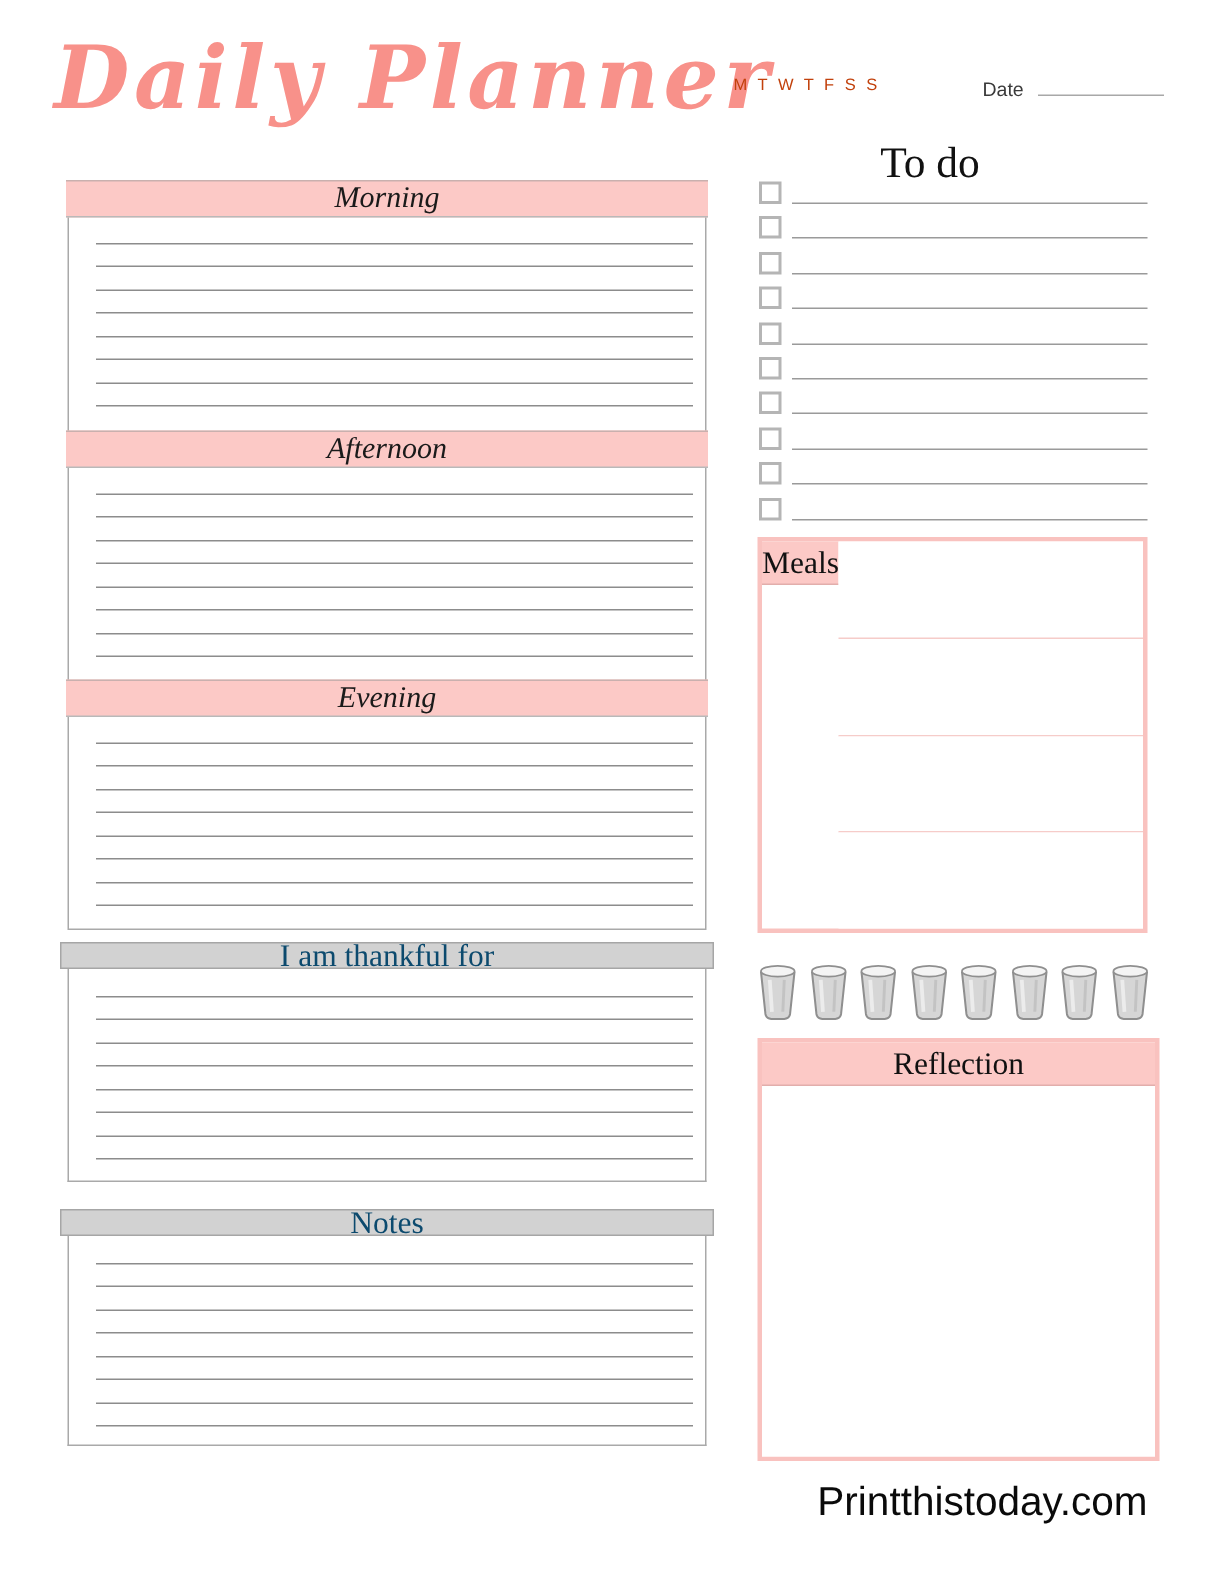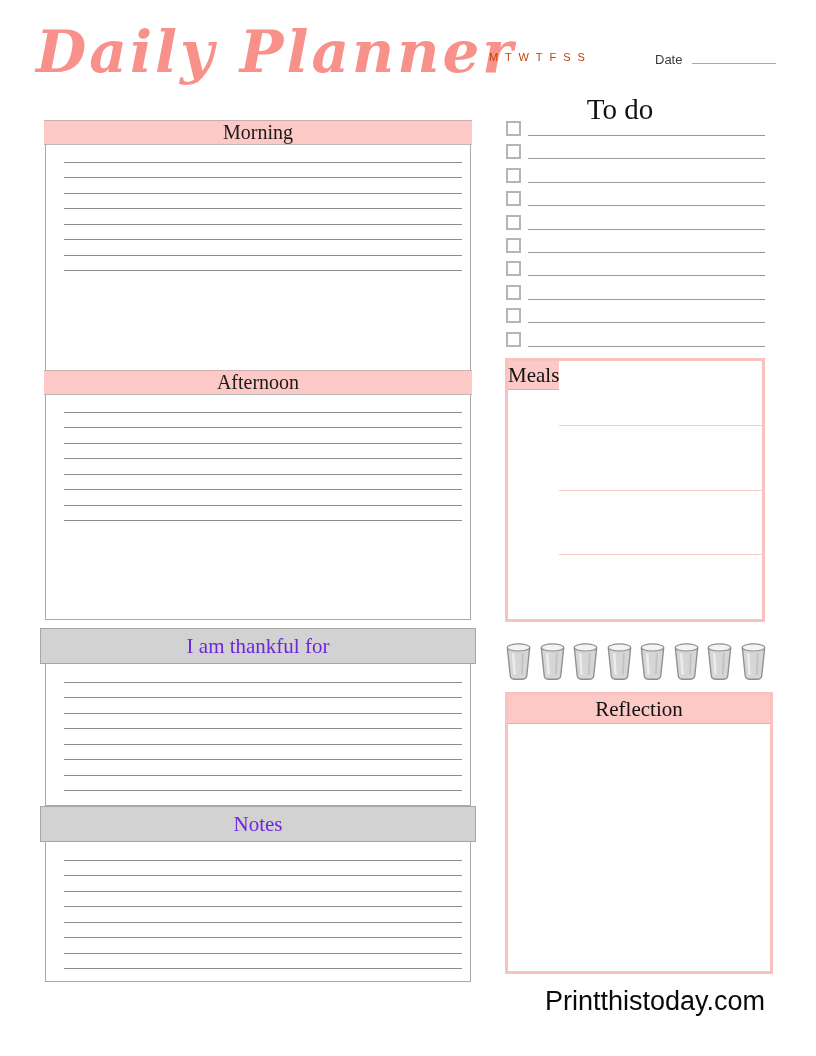--- a/index.html
+++ b/index.html
@@ -20,34 +20,34 @@
   .date-line { display:inline-block; width:84px; height:13px; border-bottom:1px solid #a8a8a8; margin-left:10px; }
 
   
   .timebox { position:absolute; left:45px; top:120px; width:426px; height:500px;
     border:1px solid var(--box-border); display:flex; flex-direction:column; background:#fff; }
   .tsection { flex:1; display:flex; flex-direction:column; }
   .pink-bar {
     height:25px; flex:0 0 25px; background:var(--header-pink);
     border-top:1px solid #c9b0ae; border-bottom:1px solid #b9b9b9;
     margin:0 -2px; display:flex; align-items:center; justify-content:center;
-    font-family:"Liberation Serif", serif; font-size:20px; color:#1a1a1a;
+    font-family:"Liberation Serif", serif; font-size:20px; color:#1a1a1a;font-style:italic;
   }
   .tsection:first-child .pink-bar { margin-top:-1px; }
   .lines-area { flex:1; padding:2px 8px 0 18px; }
   .wline { height:15.5px; border-bottom:1px solid var(--line-gray); }
 
   .graybox { position:absolute; left:45px; width:426px; }
   .thankful { top:628px; }
   .notes { top:806px; }
   .gray-bar {
-    height:36px; background:var(--header-gray); border:1px solid var(--header-gray-border);
+    height:18px; background:var(--header-gray); border:1px solid var(--header-gray-border);
     margin:0 -5px; position:relative; z-index:2;
     display:flex; align-items:center; justify-content:center;
-    font-family:"Liberation Serif", serif; font-size:21px; color:#6d28d9;
+    font-family:"Liberation Serif", serif; font-size:21px; color:#0c4a6e;
   }
   .gray-body { border:1px solid var(--box-border); border-top:none; background:#fff; padding:3px 8px 0 18px; }
   .thankful .gray-body { height:142px; }
   .notes .gray-body { height:140px; }
 
   
   .todo-title { position:absolute; left:505px; top:93px; width:230px; text-align:center;
     font-family:"Liberation Serif", serif; font-size:29px; color:#111; }
   .todo-list { position:absolute; left:506px; top:121px; width:259px; display:flex; flex-direction:column; gap:8.4px; }
   .todo-row { display:flex; align-items:flex-end; height:15px; }
@@ -105,20 +105,33 @@
           <div class="wline"></div>
           <div class="wline"></div>
           <div class="wline"></div>
           <div class="wline"></div>
           <div class="wline"></div>
           <div class="wline"></div>
           <div class="wline"></div>
           <div class="wline"></div>
         </div>
     </div>
+    <div class="tsection">
+      <div class="pink-bar">Evening</div>
+      <div class="lines-area">
+          <div class="wline"></div>
+          <div class="wline"></div>
+          <div class="wline"></div>
+          <div class="wline"></div>
+          <div class="wline"></div>
+          <div class="wline"></div>
+          <div class="wline"></div>
+          <div class="wline"></div>
+        </div>
+    </div>
   </div>
 
   <div class="graybox thankful">
     <div class="gray-bar">I am thankful for</div>
     <div class="gray-body">
         <div class="wline"></div>
         <div class="wline"></div>
         <div class="wline"></div>
         <div class="wline"></div>
         <div class="wline"></div>

